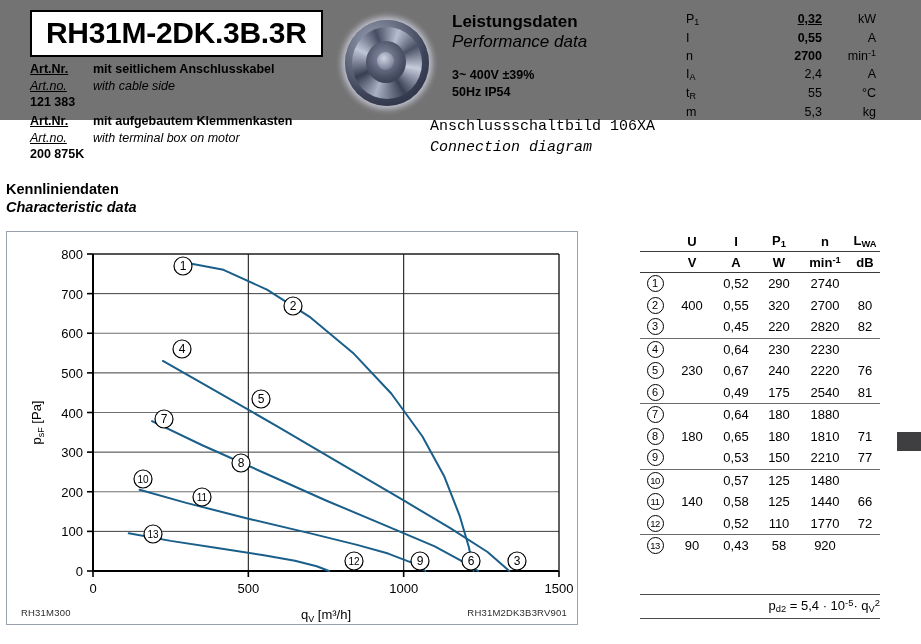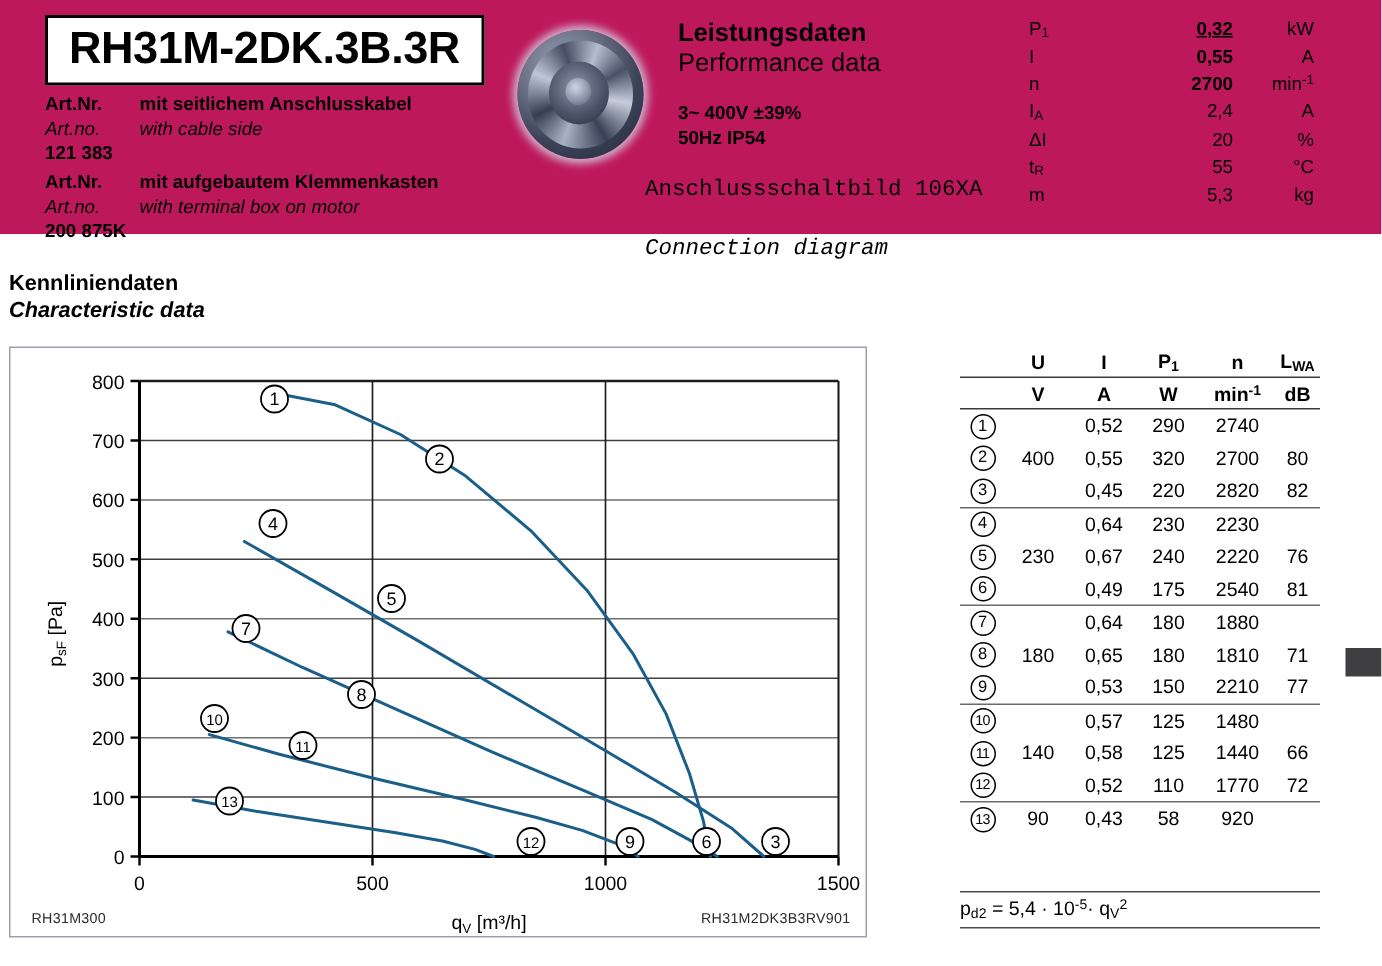--- a/index.html
+++ b/index.html
@@ -9,39 +9,39 @@
     background: #ffffff;
     font-family: "Liberation Sans", sans-serif;
     color: #000;
     position: relative;
     overflow: hidden;
   }
 
   
   .header-band {
     position: absolute; left: 0; top: 0;
-    width: 921px; height: 156px;
-    background: #be185d;
+    width: 921px; height: 120px;
+    background: #737373;
   }
   .model-box {
     position: absolute; left: 30px; top: 10px;
     border: 2px solid #000;
     background: #fff;
     padding: 4px 14px 6px 14px;
   }
   .model-box .model-text {
     font-size: 30px; font-weight: bold; letter-spacing: -0.3px;
     line-height: 1.1; white-space: nowrap;
   }
 
   .artno-block { position: absolute; left: 30px; font-size: 12.5px; }
   .artno-block.b1 { top: 61px; }
   .artno-block.b2 { top: 113px; }
   .artrow { display: flex; line-height: 1.32; white-space: nowrap; }
-  .artrow .lbl { width: 63px; flex: 0 0 63px; }
+  .artrow .lbl { width: 63px; flex: 0 0 63px; text-decoration: underline; }
   .bold { font-weight: bold; }
   .ital { font-style: italic; }
 
   
   .impeller {
     position: absolute; left: 337px; top: 14px;
     width: 96px; height: 104px;
   }
   .imp-outer {
     position: absolute; left: 8px; top: 6px; width: 84px; height: 86px;
@@ -66,24 +66,24 @@
   }
   .imp-hub {
     position: absolute; left: 40px; top: 38px; width: 17px; height: 18px;
     border-radius: 50%;
     background: radial-gradient(circle at 40% 35%, #cfd4e1 0%, #8a91a6 60%, #555c72 100%);
   }
 
   
   .perf-title { position: absolute; left: 452px; top: 12px; font-size: 17px; }
   .perf-title .de { font-weight: bold; }
-  .perf-title .en { }
+  .perf-title .en { font-style: italic; }
   .perf-elec { position: absolute; left: 452px; top: 67px; font-size: 12.5px; font-weight: bold; line-height: 1.38; }
   .perf-conn { position: absolute; left: 430px; top: 117px; font-size: 15px; line-height: 1.38; font-family: Liberation Mono, monospace; }
-  .perf-conn .en { font-style: italic; margin-top: 18px; }
+  .perf-conn .en { font-style: italic; }
 
   .perf-table { position: absolute; left: 686px; top: 10px; font-size: 12.5px; }
   .perf-table .prow { display: flex; line-height: 1.45; }
   .perf-table .sym  { width: 58px; flex: 0 0 58px; }
   .perf-table .val  { width: 78px; flex: 0 0 78px; text-align: right; }
   .perf-table .unit { width: 54px; flex: 0 0 54px; text-align: right; }
   sub { font-size: 0.72em; vertical-align: -0.22em; }
   sup { font-size: 0.72em; vertical-align: 0.42em; }
 
   
@@ -135,21 +135,21 @@
   .circ-num {
     display: inline-flex; align-items: center; justify-content: center;
     width: 17px; height: 17px; border: 1.2px solid #000; border-radius: 50%;
     font-size: 11px; font-weight: normal; line-height: 1;
   }
   .circ-num.wide { font-size: 9.5px; letter-spacing: -0.5px; }
 
   
   .formula-box {
     position: absolute; left: 640px; top: 594px;
-    width: 240px; text-align: left;
+    width: 240px; text-align: right;
     border-top: 1.4px solid #4a4a4a;
     border-bottom: 1.4px solid #4a4a4a;
     padding: 3px 0 4px 0;
     font-size: 13px;
   }
 </style>
 </head>
 <body>
 
 <div class="header-band">
@@ -221,25 +221,20 @@
       </div>
       <div class="prow">
         <span class="sym">n</span>
         <span class="val" style="font-weight: bold;">2700</span>
         <span class="unit">min<sup>-1</sup></span>
       </div>
       <div class="prow">
         <span class="sym">I<sub>A</sub></span>
         <span class="val">2,4</span>
         <span class="unit">A</span>
-      </div>
-      <div class="prow">
-        <span class="sym">ΔI</span>
-        <span class="val">20</span>
-        <span class="unit">%</span>
       </div>
       <div class="prow">
         <span class="sym">t<sub>R</sub></span>
         <span class="val">55</span>
         <span class="unit">°C</span>
       </div>
       <div class="prow">
         <span class="sym">m</span>
         <span class="val">5,3</span>
         <span class="unit">kg</span>

